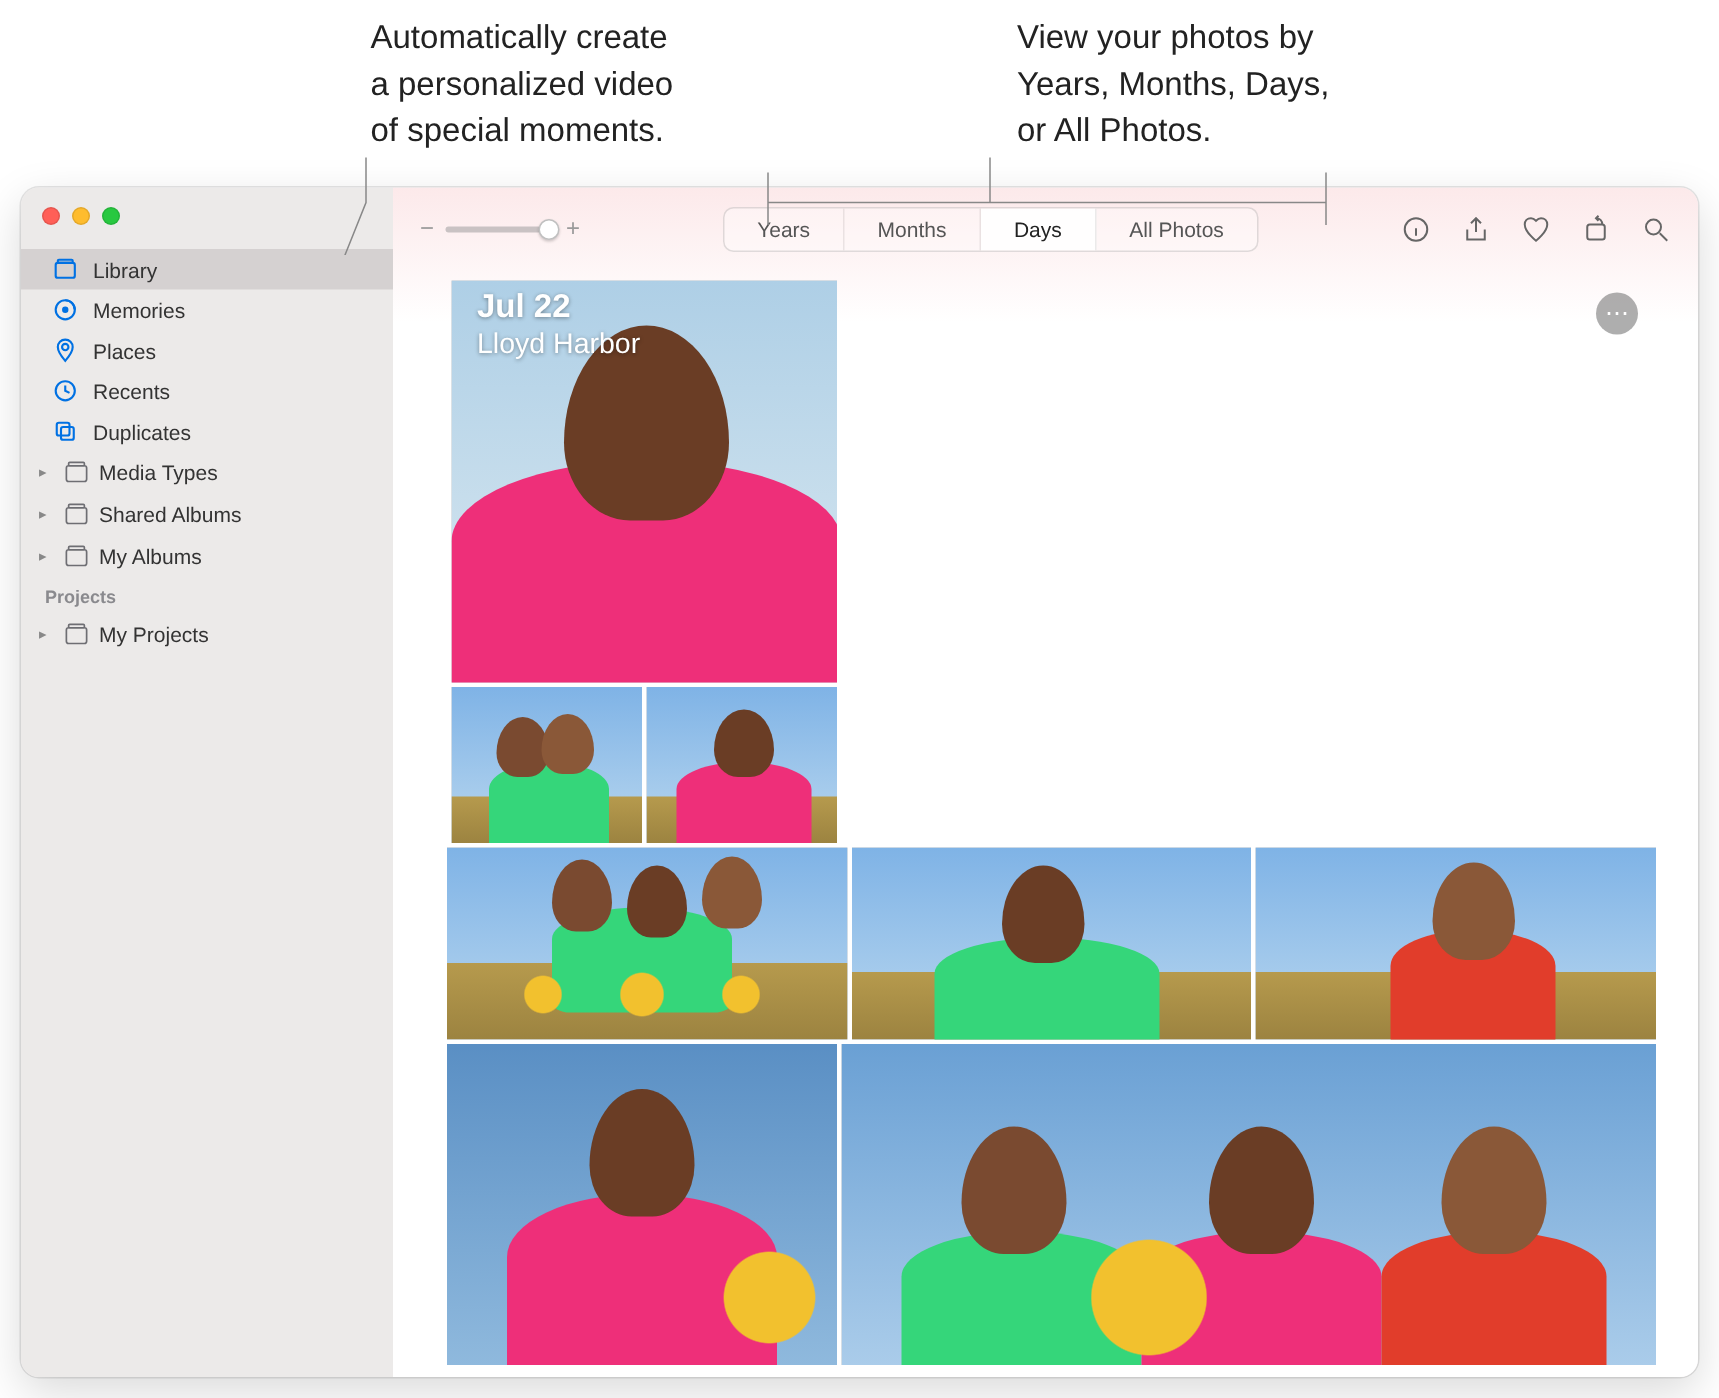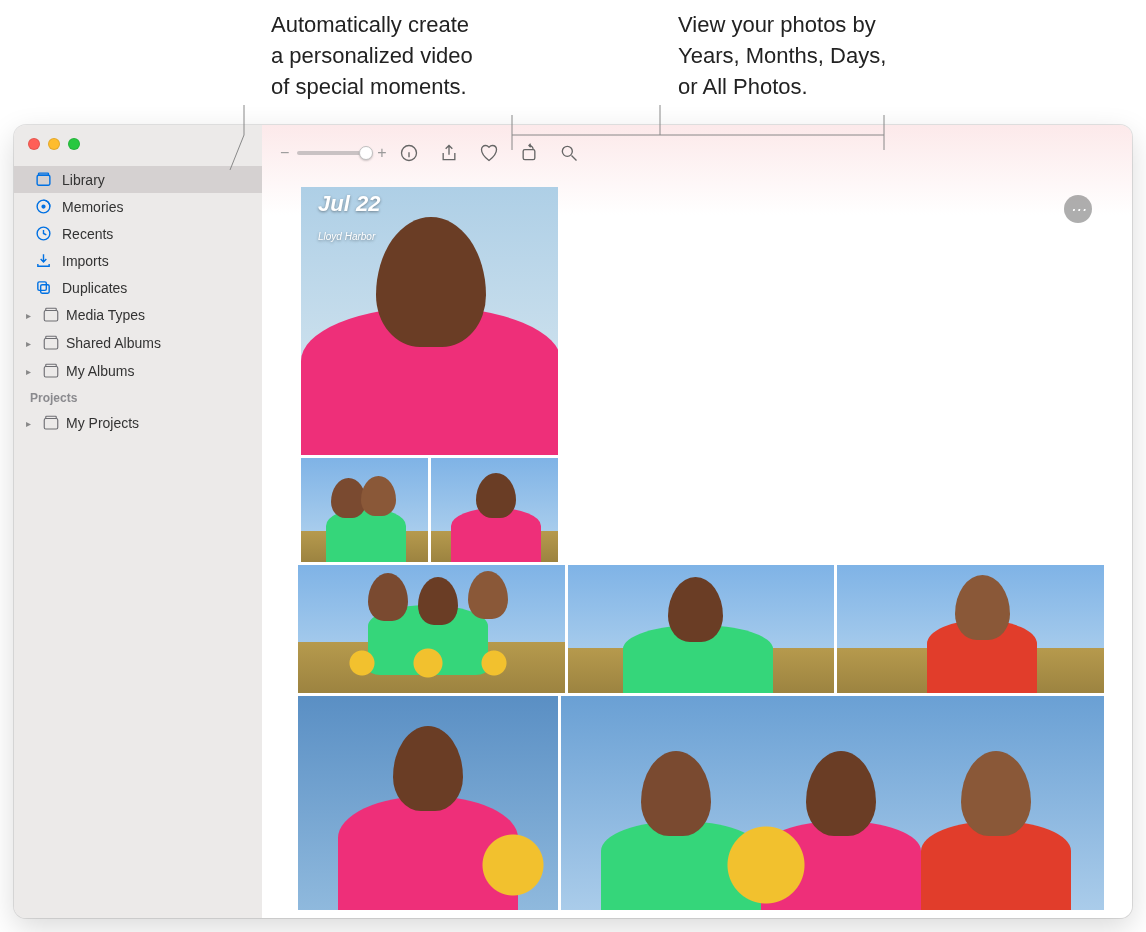--- a/index.html
+++ b/index.html
@@ -18,21 +18,21 @@
       z-index: 10;
       pointer-events: none;
     }
     .callout-text {
       position: absolute;
       font-size: 22px;
       line-height: 1.4;
       color: #222;
       white-space: pre-line;
     }
-    .callout-text-1 { top: 10px; left: 271px; width: 330px; }
+    .callout-text-1 { top: 10px; left: 247px; width: 330px; }
     .callout-text-2 { top: 10px; left: 678px; width: 320px; }
     .callout-line { position: absolute; stroke: #888; stroke-width: 1; fill: none; }
 
     .window {
       position: absolute;
       top: 125px;
       left: 14px;
       width: 1118px;
       height: 793px;
       border-radius: 12px;
@@ -144,31 +144,30 @@
     .seg-btn.active { background: rgba(255,255,255,0.85); color: #222; }
 
     .tool-icons { display: flex; gap: 20px; align-items: center; color: #666; }
     .tool-icons .ticon { width: 20px; height: 20px; cursor: pointer; display:flex; align-items:center; justify-content:center; }
 
     .grid {
       flex: 1;
       padding: 6px 28px 0 36px;
       position: relative;
       overflow: hidden;
-      font-style: italic;
     }
     .photo-header {
       position: absolute;
       top: 10px; left: 56px;
       color: white;
       z-index: 5;
       text-shadow: 0 1px 3px rgba(0,0,0,0.4);
     }
     .photo-header .date { font-size: 22px; font-weight: 700; }
-    .photo-header .loc { font-size: 10px; margin-top: 14px; }
+    .photo-header .loc { font-size: 19px; margin-top: 2px; }
     .more-btn {
       position: absolute;
       top: 14px; right: 40px;
       width: 28px; height: 28px; border-radius: 50%;
       background: rgba(120,120,120,0.6);
       color: white;
       display: flex; align-items: center; justify-content: center;
       font-size: 16px;
       z-index: 5;
       cursor: pointer;
@@ -228,33 +227,34 @@
             <circle cx="12" cy="12" r="9"></circle>
             <path d="M12 3 A9 9 0 0 1 21 12"></path>
             <circle cx="12" cy="12" r="2" fill="currentColor"></circle>
           </svg>
         </span>
       <span>Memories</span>
     </div>
     <div class="side-item">
       <span class="item-icon">
           <svg viewBox="0 0 24 24" fill="none" stroke="currentColor" stroke-width="2">
+            <circle cx="12" cy="9" r="3"></circle>
+            <path d="M12 2 C8 2 5 5 5 9 C5 14 12 22 12 22 C12 22 19 14 19 9 C19 5 16 2 12 2 Z"></path>
+          </svg>
+        </span>
+      <span>Places</span>
+    </div>
+    <div class="side-item">
+      <span class="item-icon">
+          <svg viewBox="0 0 24 24" fill="none" stroke="currentColor" stroke-width="2">
             <circle cx="12" cy="12" r="9"></circle>
             <path d="M12 7 L12 12 L16 14"></path>
           </svg>
         </span>
       <span>Recents</span>
-    </div>
-    <div class="side-item">
-      <span class="item-icon">
-          <svg viewBox="0 0 24 24" fill="none" stroke="currentColor" stroke-width="2">
-            <path d="M12 3 L12 14 M8 10 L12 14 L16 10 M4 17 L4 20 L20 20 L20 17"></path>
-          </svg>
-        </span>
-      <span>Imports</span>
     </div>
     <div class="side-item">
       <span class="item-icon">
           <svg viewBox="0 0 24 24" fill="none" stroke="currentColor" stroke-width="2">
             <rect x="4" y="4" width="12" height="12" rx="2"></rect>
             <rect x="8" y="8" width="12" height="12" rx="2"></rect>
           </svg>
         </span>
       <span>Duplicates</span>
     </div>
@@ -304,20 +304,26 @@
   </div>
 
   <div class="main">
     <div class="toolbar">
       <div class="zoom">
         <span>−</span>
         <div class="slider">
             <div class="slider-thumb"></div>
           </div>
         <span>+</span>
+      </div>
+      <div class="segmented">
+        <div class="seg-btn">Years</div>
+        <div class="seg-btn">Months</div>
+        <div class="seg-btn active">Days</div>
+        <div class="seg-btn">All Photos</div>
       </div>
       <div class="tool-icons">
         <span class="ticon">
             <svg viewBox="0 0 24 24" fill="none" stroke="currentColor" stroke-width="1.6">
               <circle cx="12" cy="12" r="9"></circle>
               <path d="M12 8 L12 8 M12 11 L12 17"></path>
             </svg>
           </span>
         <span class="ticon">
             <svg viewBox="0 0 24 24" fill="none" stroke="currentColor" stroke-width="1.6">

